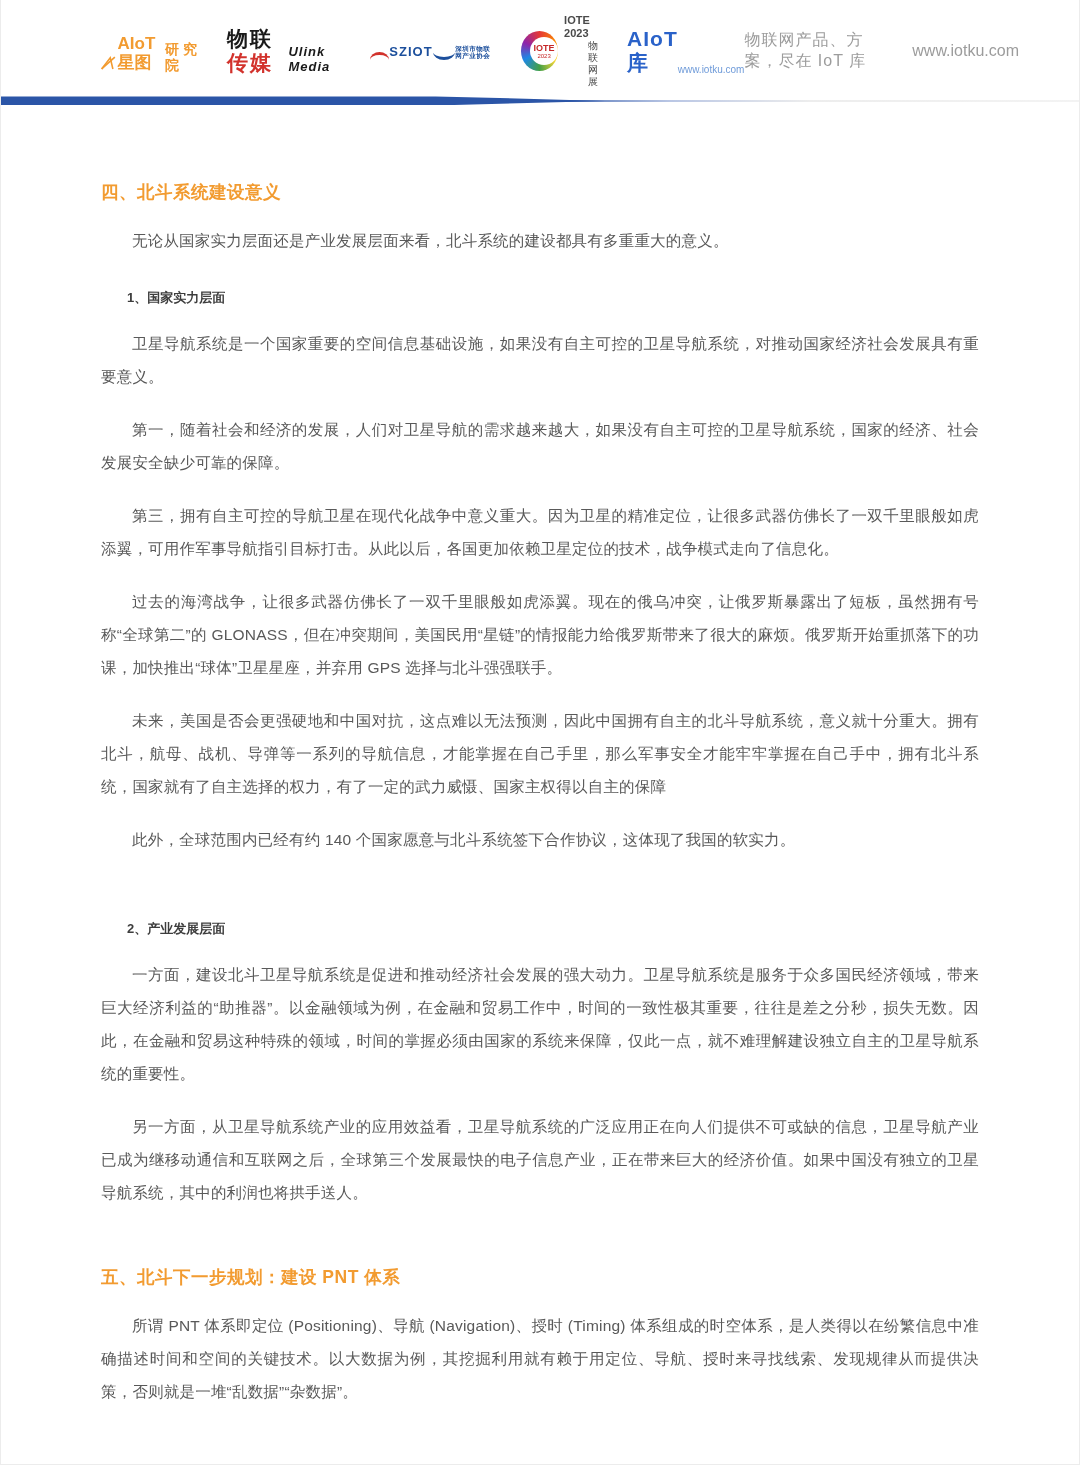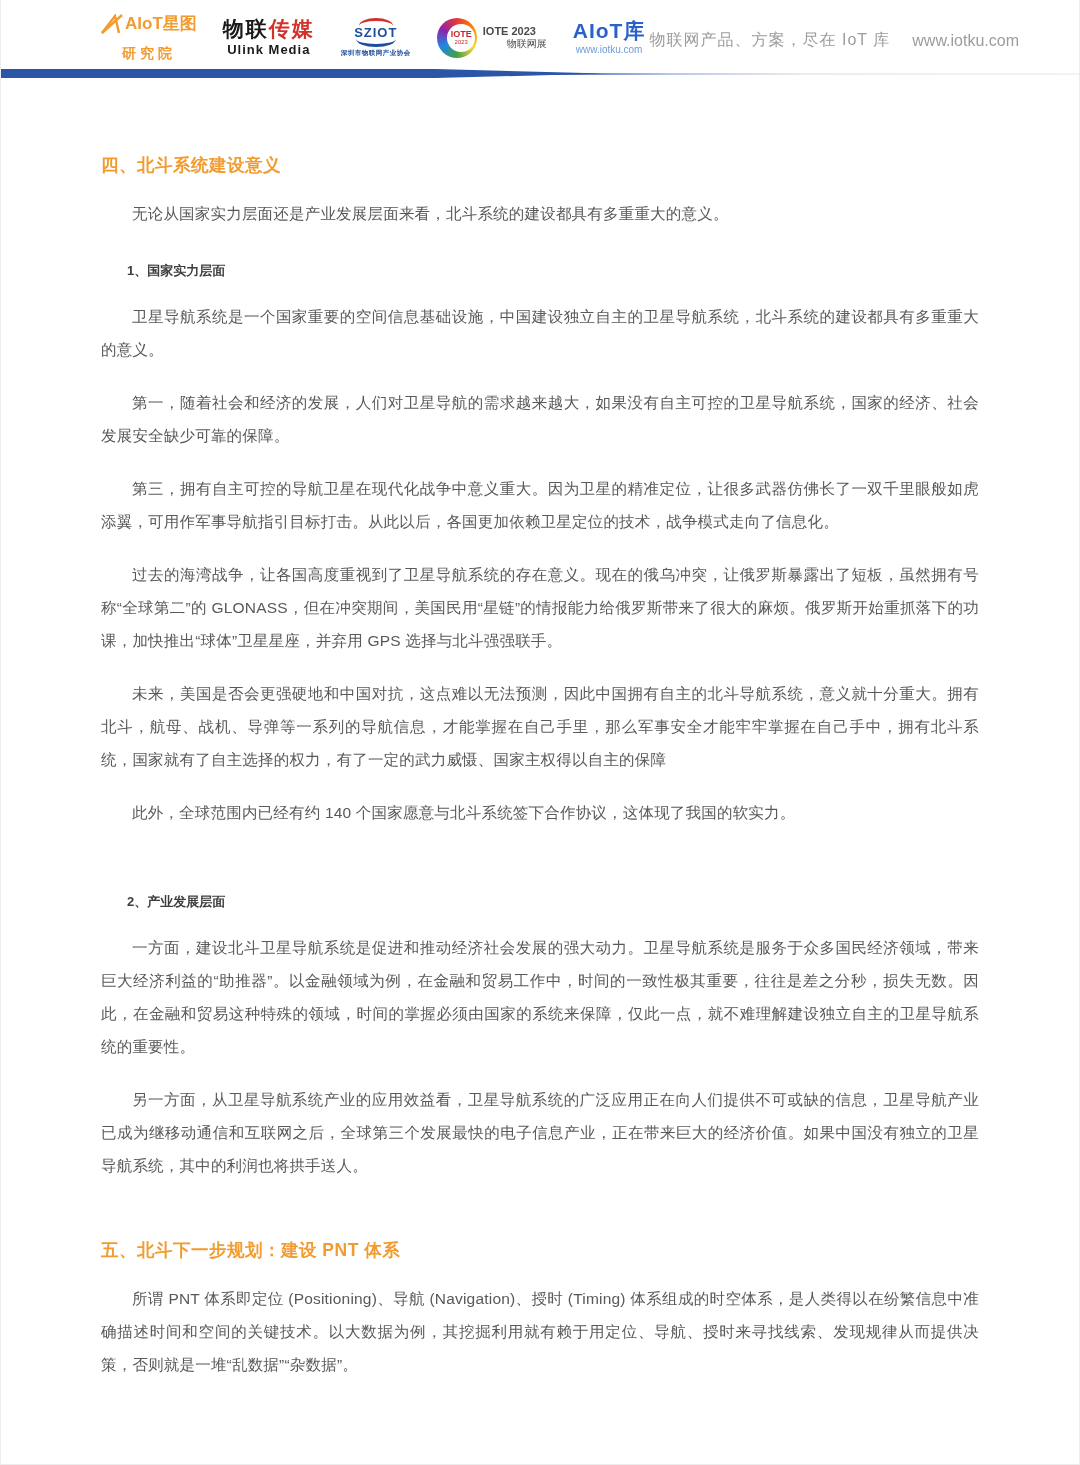--- a/index.html
+++ b/index.html
@@ -24,28 +24,28 @@
     border-bottom:1px solid #ececec;
     display:flex;flex-direction:column;
     position:relative;
   }
   
   .header{
     padding:14px 60px 0 100px;
     display:flex;align-items:flex-start;justify-content:space-between;
   }
   .logo-row{display:flex;align-items:center;gap:26px;}
-  .logo{display:flex;flex-direction:column;align-items:center;line-height:1.15;}
+  .logo{display:flex;flex-direction:row;align-items:flex-end;line-height:1.15;}
   .logo-research{color:var(--accent-orange);font-weight:bold;}
   .logo-research .l1{display:flex;align-items:flex-end;gap:2px;font-size:17px;}
   .logo-research .l2{font-size:14px;letter-spacing:4px;margin-top:11px;}
   .logo-ulink .l1{font-size:21px;font-weight:bold;letter-spacing:2px;}
   .logo-ulink .p1{color:#1a1a1a;margin-top:31px;}
   .logo-ulink .p2{color:#d2322c;margin-top:40px;}
-  .logo-ulink .l2{font-size:13px;font-weight:bold;color:#1a1a1a;letter-spacing:1px;margin-top:2px;}
+  .logo-ulink .l2{font-size:13px;font-weight:bold;color:#1a1a1a;letter-spacing:1px;margin-top:2px;font-style:italic;}
   .logo-sziot{font-weight:bold;}
   .logo-sziot .arc{width:34px;height:8px;border-top:3px solid #d2322c;border-radius:50%/100% 100% 0 0;}
   .logo-sziot .nm{color:#1c4f9c;font-size:13px;letter-spacing:1px;}
   .logo-sziot .arc2{width:40px;height:8px;border-bottom:3px solid #1c4f9c;border-radius:50%/0 0 100% 100%;margin-top:-2px;}
   .logo-sziot .sub{font-size:6.5px;color:#1c4f9c;margin-top:2px;letter-spacing:.5px;}
   .logo-iote{flex-direction:row;gap:6px;align-items:center;}
   .iote-ring{
     width:40px;height:40px;border-radius:50%;
     background:conic-gradient(#e53935,#fb8c00,#fdd835,#43a047,#1e88e5,#8e24aa,#e53935);
     display:flex;align-items:center;justify-content:center;
@@ -153,24 +153,24 @@
   </div>
 
   <div class="content">
 
     <div class="sec-head first">四、北斗系统建设意义</div>
 
     <p class="para">无论从国家实力层面还是产业发展层面来看，北斗系统的建设都具有多重重大的意义。</p>
 
     <div class="sub-head">1、国家实力层面</div>
 
-    <p class="para">卫星导航系统是一个国家重要的空间信息基础设施，中国建设独立自主的卫星导航系统，北斗系统的建设都具有多重重大的意义。</p>
+    <p class="para">卫星导航系统是一个国家重要的空间信息基础设施，如果没有自主可控的卫星导航系统，对推动国家经济社会发展具有重要意义。</p>
     <p class="para">第一，随着社会和经济的发展，人们对卫星导航的需求越来越大，如果没有自主可控的卫星导航系统，国家的经济、社会发展安全缺少可靠的保障。</p>
     <p class="para">第三，拥有自主可控的导航卫星在现代化战争中意义重大。因为卫星的精准定位，让很多武器仿佛长了一双千里眼般如虎添翼，可用作军事导航指引目标打击。从此以后，各国更加依赖卫星定位的技术，战争模式走向了信息化。</p>
-    <p class="para">过去的海湾战争，让各国高度重视到了卫星导航系统的存在意义。现在的俄乌冲突，让俄罗斯暴露出了短板，虽然拥有号称“全球第二”的 GLONASS，但在冲突期间，美国民用“星链”的情报能力给俄罗斯带来了很大的麻烦。俄罗斯开始重抓落下的功课，加快推出“球体”卫星星座，并弃用 GPS 选择与北斗强强联手。</p>
+    <p class="para">过去的海湾战争，让很多武器仿佛长了一双千里眼般如虎添翼。现在的俄乌冲突，让俄罗斯暴露出了短板，虽然拥有号称“全球第二”的 GLONASS，但在冲突期间，美国民用“星链”的情报能力给俄罗斯带来了很大的麻烦。俄罗斯开始重抓落下的功课，加快推出“球体”卫星星座，并弃用 GPS 选择与北斗强强联手。</p>
     <p class="para">未来，美国是否会更强硬地和中国对抗，这点难以无法预测，因此中国拥有自主的北斗导航系统，意义就十分重大。拥有北斗，航母、战机、导弹等一系列的导航信息，才能掌握在自己手里，那么军事安全才能牢牢掌握在自己手中，拥有北斗系统，国家就有了自主选择的权力，有了一定的武力威慑、国家主权得以自主的保障</p>
     <p class="para">此外，全球范围内已经有约 140 个国家愿意与北斗系统签下合作协议，这体现了我国的软实力。</p>
 
     <div class="sub-head spaced">2、产业发展层面</div>
 
     <p class="para">一方面，建设北斗卫星导航系统是促进和推动经济社会发展的强大动力。卫星导航系统是服务于众多国民经济领域，带来巨大经济利益的“助推器”。以金融领域为例，在金融和贸易工作中，时间的一致性极其重要，往往是差之分秒，损失无数。因此，在金融和贸易这种特殊的领域，时间的掌握必须由国家的系统来保障，仅此一点，就不难理解建设独立自主的卫星导航系统的重要性。</p>
     <p class="para">另一方面，从卫星导航系统产业的应用效益看，卫星导航系统的广泛应用正在向人们提供不可或缺的信息，卫星导航产业已成为继移动通信和互联网之后，全球第三个发展最快的电子信息产业，正在带来巨大的经济价值。如果中国没有独立的卫星导航系统，其中的利润也将拱手送人。</p>
 
     <div class="sec-head second">五、北斗下一步规划：建设 PNT 体系</div>
 

